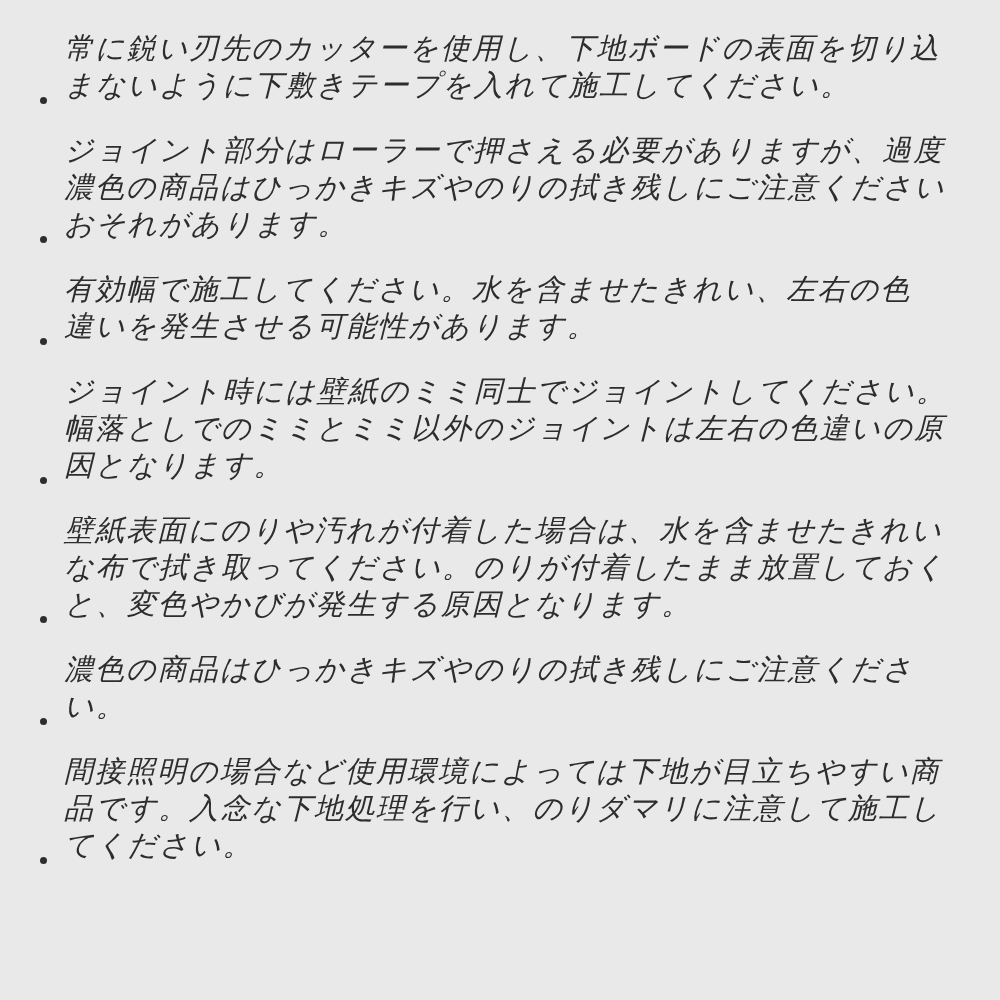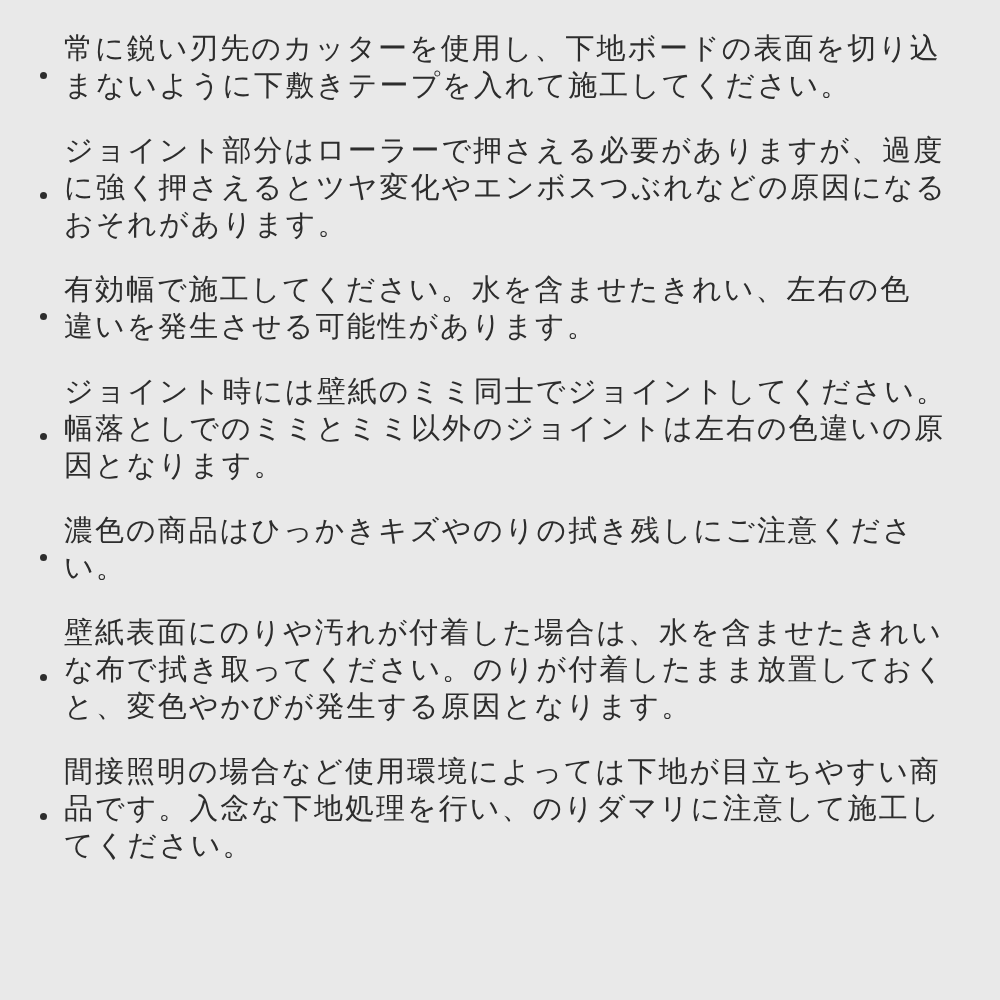--- a/index.html
+++ b/index.html
@@ -12,22 +12,23 @@
     background: #e9e9e9;
     color: #2d2d2d;
     font-family: "DejaVu Sans", sans-serif;
     overflow: hidden;
   }
   .notes-list {
     padding: 30px 28px 0 40px;
   }
   .note-item {
     display: flex;
-    align-items: center;
+    align-items: flex-end;
     margin-bottom: 28px;
+    font-style: italic;
   }
   .bullet-dot {
     flex: 0 0 auto;
     width: 7px;
     height: 7px;
     border-radius: 50%;
     background: #2d2d2d;
     margin-top: 16px;
     margin-right: 17px;
   }
@@ -48,47 +49,47 @@
   <div class="note-item">
     <span class="bullet-dot"></span>
     <p class="note-text">常に鋭い刃先のカッターを使用し、下地ボードの表面を切り込
 まないように下敷きテープを入れて施工してください。</p>
   </div>
 
 
   <div class="note-item">
     <span class="bullet-dot"></span>
     <p class="note-text">ジョイント部分はローラーで押さえる必要がありますが、過度
-に強く押さえるとツヤ変化やエンボスつぶれなどの原因になる
+濃色の商品はひっかきキズやのりの拭き残しにご注意ください
 おそれがあります。</p>
   </div>
 
   <div class="note-item">
     <span class="bullet-dot"></span>
     <p class="note-text">有効幅で施工してください。水を含ませたきれい、左右の色
 違いを発生させる可能性があります。</p>
   </div>
 
   <div class="note-item">
     <span class="bullet-dot"></span>
     <p class="note-text">ジョイント時には壁紙のミミ同士でジョイントしてください。
 幅落としでのミミとミミ以外のジョイントは左右の色違いの原
 因となります。</p>
   </div>
 
   <div class="note-item">
     <span class="bullet-dot"></span>
-    <p class="note-text">濃色の商品はひっかきキズやのりの拭き残しにご注意ください。</p>
+    <p class="note-text">壁紙表面にのりや汚れが付着した場合は、水を含ませたきれい
+な布で拭き取ってください。のりが付着したまま放置しておく
+と、変色やかびが発生する原因となります。</p>
   </div>
 
   <div class="note-item">
     <span class="bullet-dot"></span>
-    <p class="note-text">壁紙表面にのりや汚れが付着した場合は、水を含ませたきれい
-な布で拭き取ってください。のりが付着したまま放置しておく
-と、変色やかびが発生する原因となります。</p>
+    <p class="note-text">濃色の商品はひっかきキズやのりの拭き残しにご注意ください。</p>
   </div>
 
   <div class="note-item">
     <span class="bullet-dot"></span>
     <p class="note-text">間接照明の場合など使用環境によっては下地が目立ちやすい商
 品です。入念な下地処理を行い、のりダマリに注意して施工し
 てください。</p>
   </div>
 
 </div>

